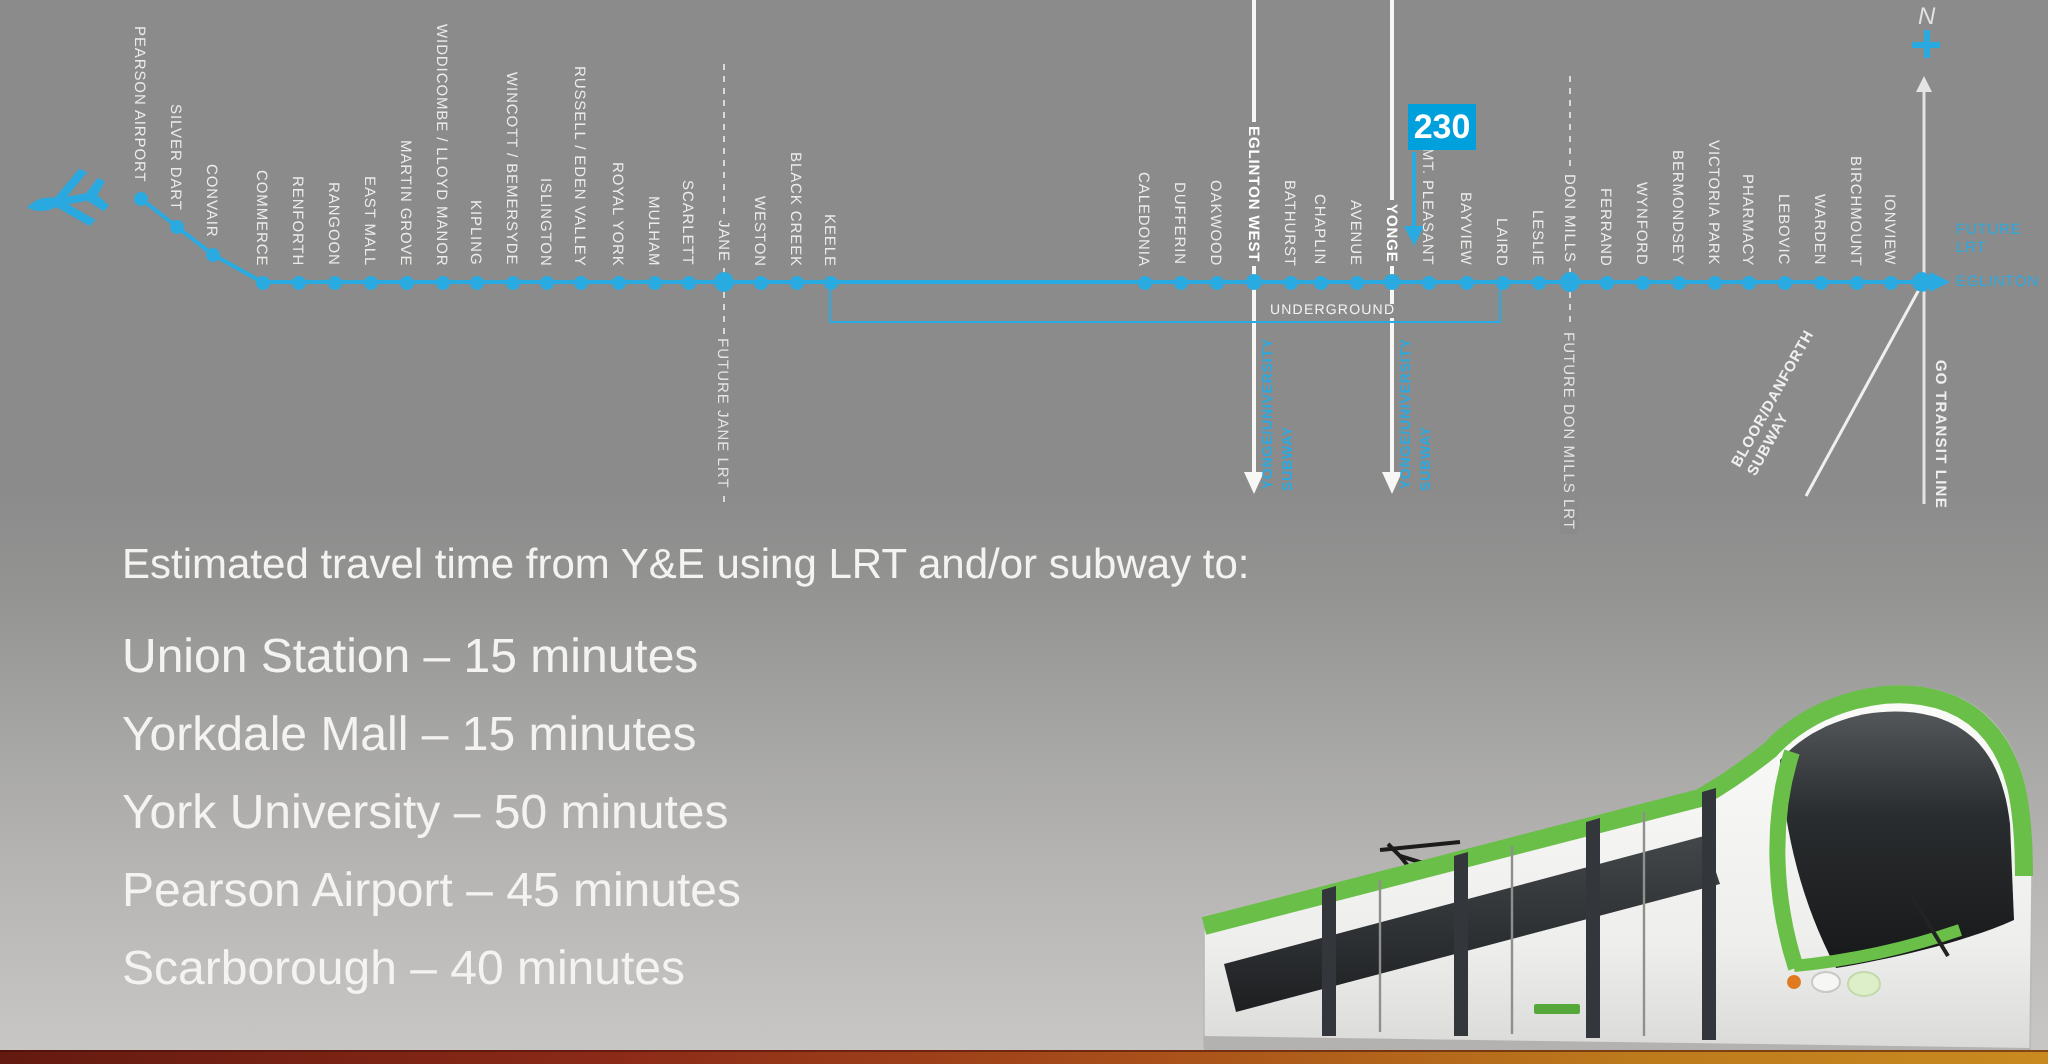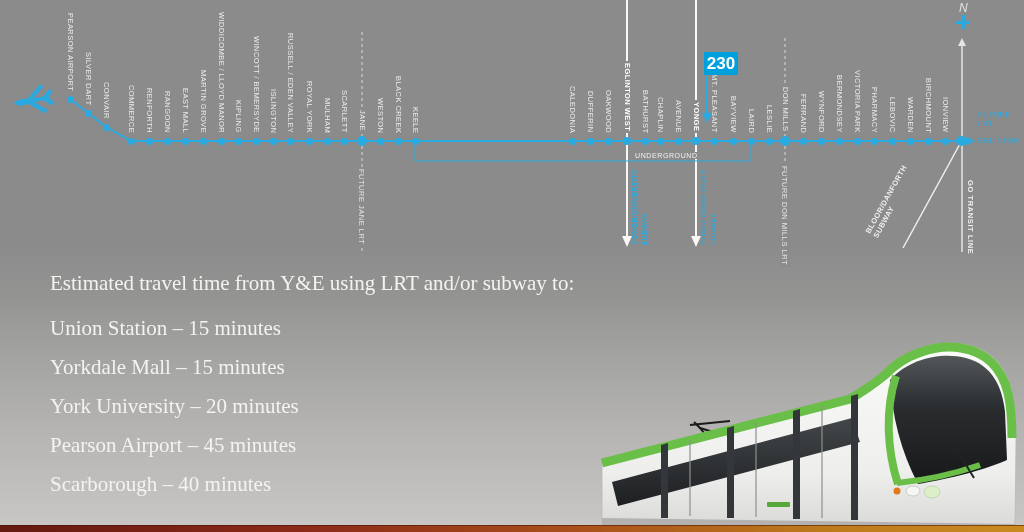--- a/index.html
+++ b/index.html
@@ -37,23 +37,23 @@
     font-size:7.5px;font-weight:600;letter-spacing:.4px;color:#efefed;line-height:1.25;
     transform:rotate(-61deg);transform-origin:0 100%;
   }
   .bluetag{color:#2aa9e0;font-size:7.5px;font-weight:400;letter-spacing:.4px;line-height:1.2;}
   .compassN{font-size:12px;font-style:italic;color:#e2e2e0;}
   .plus{position:absolute;left:956px;top:15px;width:14px;height:14px;}
   .plus::before,.plus::after{content:"";position:absolute;background:#2aa9e0;}
   .plus::before{left:0;top:5.5px;width:14px;height:3px;}
   .plus::after{left:5.5px;top:0;width:3px;height:14px;}
   
-  .info{position:absolute;left:50px;top:272px;color:#f4f3f1;font-family:Liberation Serif, serif;}
+  .info{position:absolute;left:61px;top:272px;color:#f4f3f1;}
   .info .heading{font-size:21px;line-height:22px;margin-bottom:24px;}
-  .info .tt{font-size:21px;line-height:21px;margin-bottom:18px;}
+  .info .tt{font-size:24px;line-height:21px;margin-bottom:18px;}
   
   .train{position:absolute;left:598px;top:330px;width:426px;height:202px;}
   .strip{
     position:absolute;left:0;right:0;bottom:0;height:6px;z-index:5;
     background:linear-gradient(90deg,#641a10 0%,#8c2a18 30%,#a84e1a 55%,#bd7a1c 80%,#c98a20 100%);
     border-top:1px solid rgba(70,15,8,.55);
   }
 </style>
 </head>
 <body>
@@ -208,21 +208,21 @@
     <div class="maplabel bluetag" style="left:978px;top:136px">EGLINTON</div>
 
     <div class="maplabel compassN" style="left:959px;top:1px">N</div>
     <div class="plus"></div>
   </div>
 
   <div class="info">
     <div class="heading">Estimated travel time from Y&amp;E using LRT and/or subway to:</div>
     <div class="tt">Union Station – 15 minutes</div>
     <div class="tt">Yorkdale Mall – 15 minutes</div>
-    <div class="tt">York University – 20 minutes</div>
+    <div class="tt">York University – 50 minutes</div>
     <div class="tt">Pearson Airport – 45 minutes</div>
     <div class="tt">Scarborough – 40 minutes</div>
   </div>
 
   <svg class="train" viewBox="0 0 426 202">
     <defs>
       <linearGradient id="bodyg" x1="0" y1="0" x2="0" y2="1">
         <stop offset="0" stop-color="#fbfbf9"></stop>
           <stop offset="0.7" stop-color="#eeeeec"></stop>
           <stop offset="1" stop-color="#d9d9d7"></stop>

